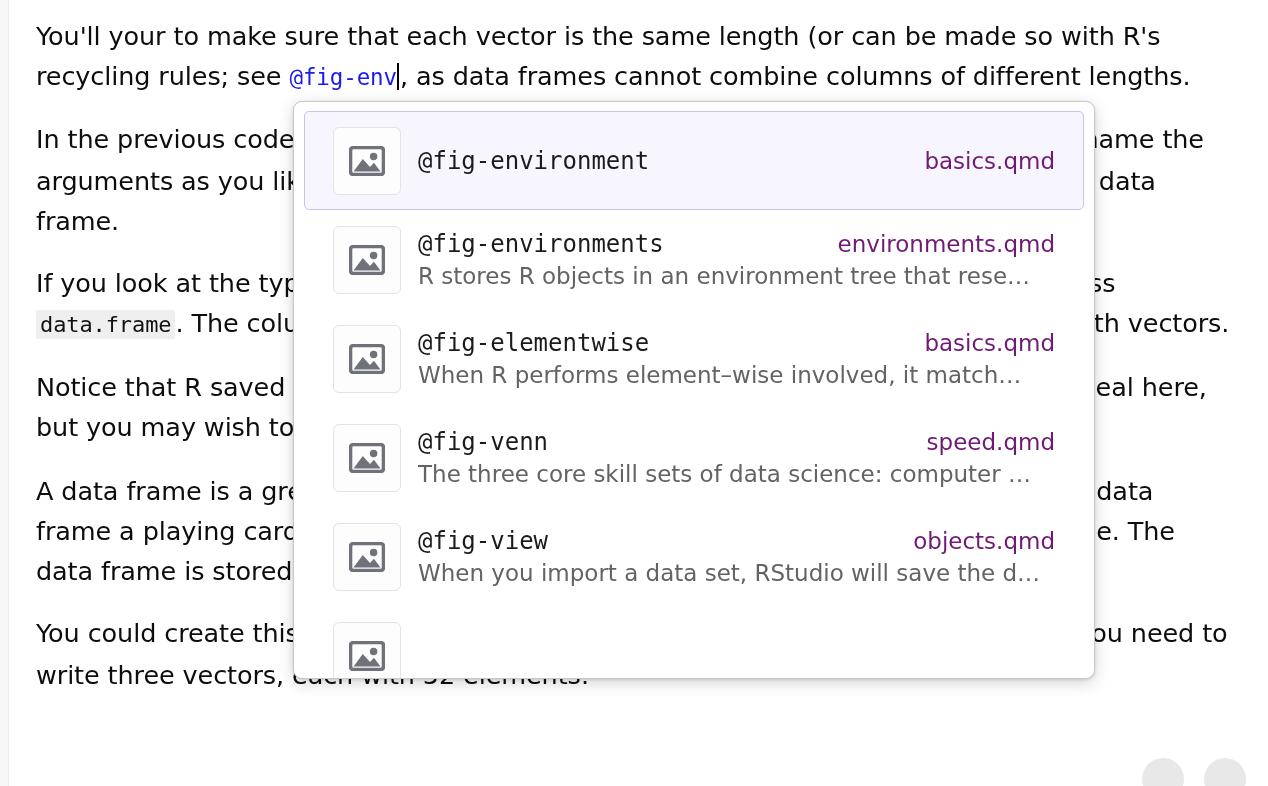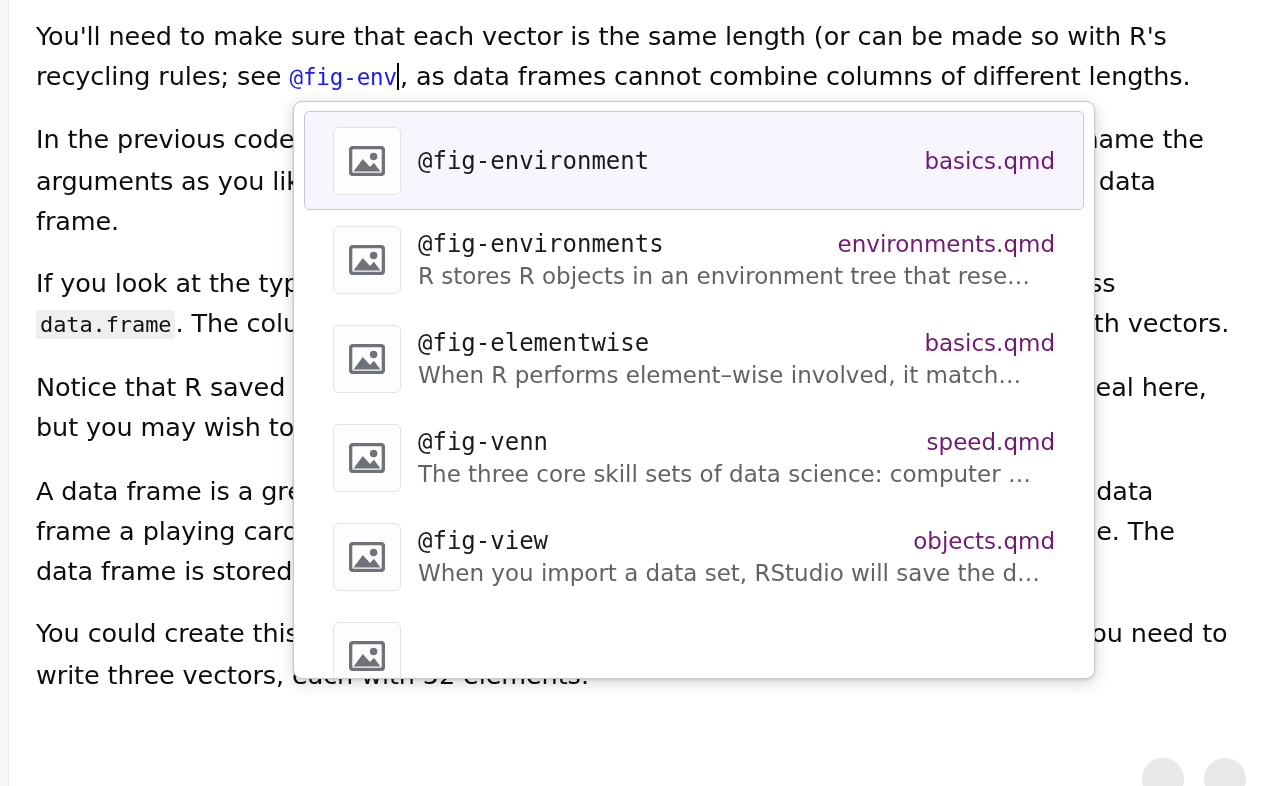--- a/index.html
+++ b/index.html
@@ -155,21 +155,21 @@
   }
   #fab-1 { right: 84px; }
   #fab-2 { right: 22px; }
 </style>
 </head>
 <body>
 
 <div id="gutter"></div>
 
 <div id="doc">
-    <p class="para"><span>You'll need to make sure that each vector is the same length (or can be made so with R's recycling rules; see </span><span class="xref">@fig-env</span><span class="caret"></span><span>, as data frames cannot combine columns of different lengths.</span></p>
+    <p class="para"><span>You'll your to make sure that each vector is the same length (or can be made so with R's recycling rules; see </span><span class="xref">@fig-env</span><span class="caret"></span><span>, as data frames cannot combine columns of different lengths.</span></p>
     <p class="para"><span>In the previous code the argument </span><code class="code">stringsAsFactors</code><span> was set to </span><code class="code">TRUE</code><span>, but you can name the arguments as you like; R will use the argument names to label the columns of your data frame.</span></p>
     <p class="para"><span>If you look at the type of a data frame, you'll see that a data frame is a list with class </span><code class="code">data.frame</code><span>. The columns are held together by a list (or data frame) with equal length vectors.</span></p>
     <p class="para"><span>Notice that R saved your character vector as a factor of levels! It is not a very big deal here, but you may wish to set the argument </span><code class="code">stringsAsFactors = FALSE</code><span>.</span></p>
     <p class="para"><span>A data frame is a great way to store a deck of cards. You can make each row in the data frame a playing card, and each column a variable with its own appropriate data type. The data frame is stored in memory.</span></p>
     <p class="para"><span>You could create this data frame with </span><code class="code">data.frame</code><span>, but look at the typing involved! You need to write three vectors, each with 52 elements:</span></p>
   </div>
 
 <div id="completion-popup">
   <div id="completion-list">
       <div class="comp-item selected">

